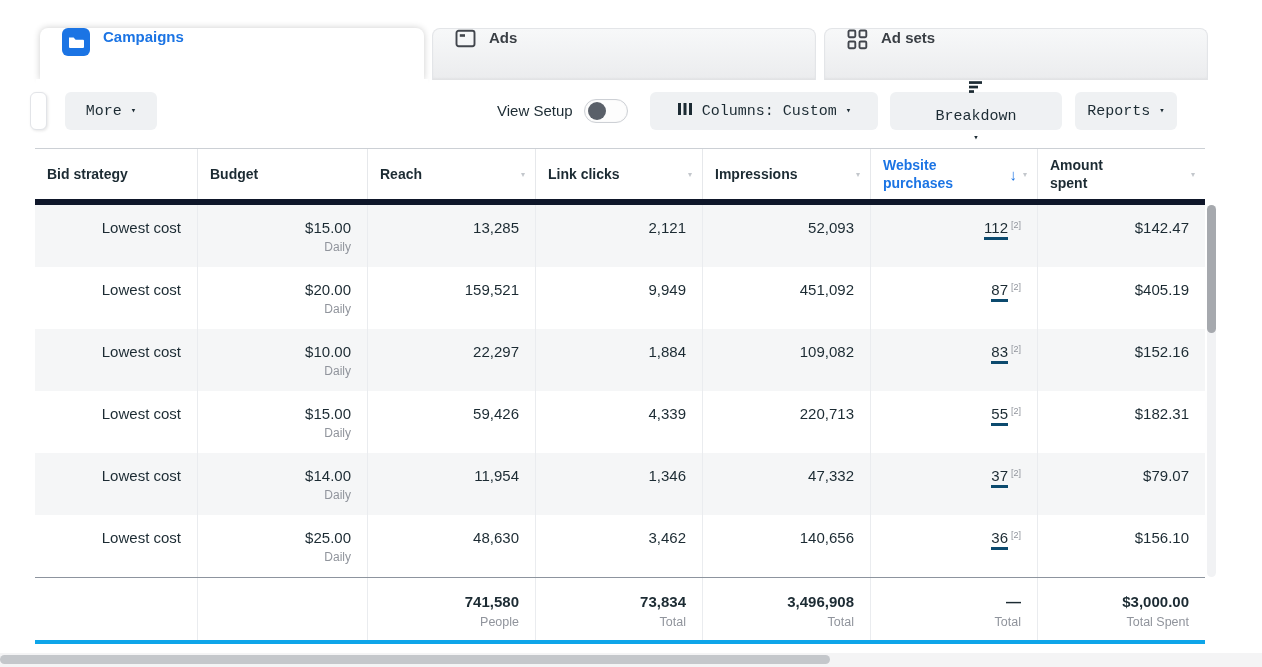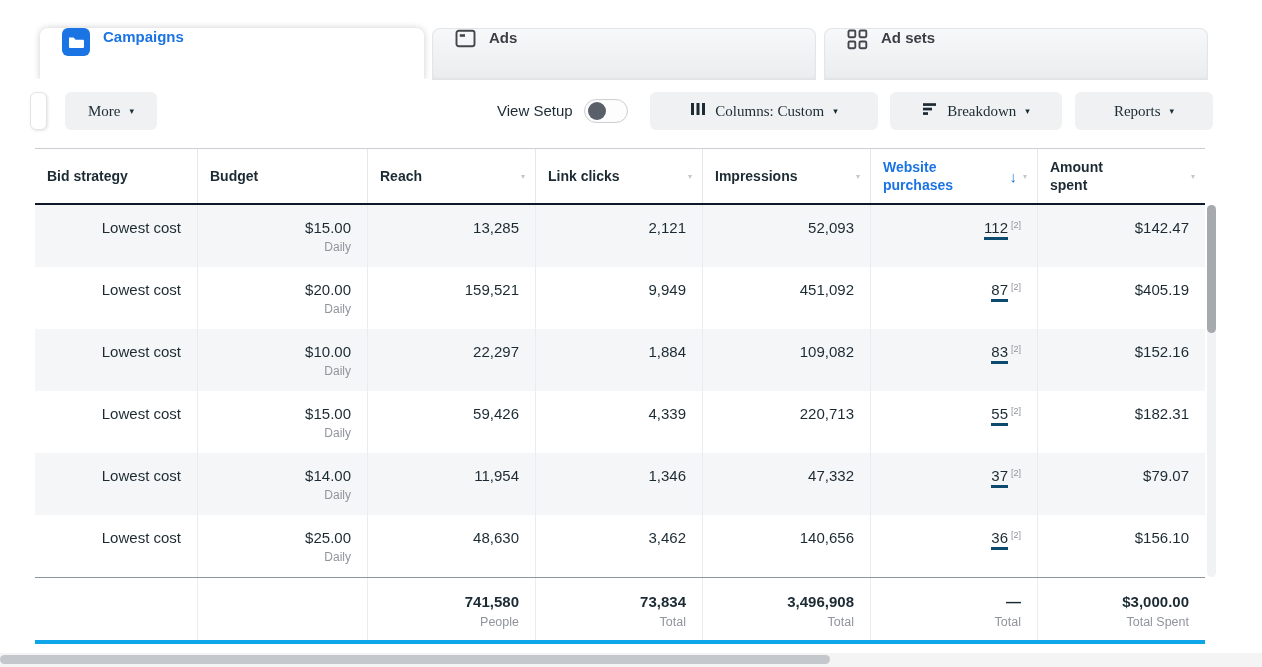--- a/index.html
+++ b/index.html
@@ -19,41 +19,41 @@
   .tab.active { background:#fff; box-shadow:0 0 7px rgba(0,0,0,0.20); position:relative; z-index:2; }
   .tab.active::after { content:""; position:absolute; left:-4px; right:-4px; bottom:-9px; height:10px; background:#fff; }
   .tab-label { font-size:15px; font-weight:bold; color:#3a3f45; }
   .tab.active .tab-label { color:#1b74e4; }
   .tab-icon { display:flex; align-items:center; }
 
   
   .toolbar { position:relative; height:40px; margin-top:12px; z-index:3; }
   .tb-btn { position:absolute; top:0; height:38px; display:flex; align-items:center;
             justify-content:center; gap:9px; background:#eff1f3; border:none;
-            border-radius:6px; font-size:15px; color:#1c2b33; font-family:Liberation Serif, serif; cursor:pointer; }
+            border-radius:6px; font-size:15px; color:#1c2b33; font-family:Liberation Mono, monospace; cursor:pointer; }
   .partial-pill { position:absolute; left:30px; top:0; width:17px; height:38px; background:#fff;
                   border:1px solid #e2e4e8; border-radius:6px; box-shadow:1px 1px 3px rgba(0,0,0,0.10); }
   .btn-more { left:65px; width:92px; }
   .btn-columns { left:650px; width:228px; }
-  .btn-breakdown { left:890px; width:172px; }
-  .btn-reports { left:1075px; width:138px;justify-content:center; }
+  .btn-breakdown { left:890px; width:172px;flex-direction:column; }
+  .btn-reports { left:1075px; width:102px;justify-content:center; }
   .caret { font-size:9px; color:#1c2b33; line-height:1; }
   .vs-label { position:absolute; left:497px; top:10px; font-size:15px; color:#1c2b33; }
   .toggle { position:absolute; left:584px; top:7px; width:44px; height:24px; border-radius:13px;
             background:#fdfdfd; border:1px solid #cdd0d5; cursor:pointer;
             box-shadow: inset 0 0 2px rgba(0,0,0,0.06); }
   .knob { width:18px; height:18px; border-radius:50%; background:#5a6069; margin:2px 0 0 3px; }
 
   
   .table { position:absolute; left:35px; top:148px; width:1170px; background:#fff; }
   .c-bid{width:162px;flex:none;} .c-budget{width:170px;flex:none;} .c-reach{width:168px;flex:none;}
   .c-link{width:167px;flex:none;} .c-imp{width:168px;flex:none;gap:28px;} .c-pur{width:167px;flex:none;}
   .c-amt{width:168px;flex:none;}
 
-  .thead { display:flex; height:57px; border-top:1px solid #ccd0d5; border-bottom:2px solid #0f172a; }
+  .thead { display:flex; height:57px; border-top:1px solid #ccd0d5; border-bottom:6px solid #0f172a; }
   .hcell { display:flex; align-items:center; padding:0 10px 0 12px; border-left:1px solid #e6e8eb; cursor:pointer; }
   .hcell:first-child { border-left:none; }
   .htext { font-size:14px; font-weight:bold; color:#1c2b33; line-height:1.3; }
   .hcaret { margin-left:auto; font-size:8px; color:#c3c7cc; }
   .htext.blue { color:#1b74e4; max-width:80px; }
   .c-amt .htext { max-width:62px; }
   .sort-arrow { color:#1b74e4; font-weight:bold; font-size:15px; margin-left:auto; line-height:1; }
   .c-pur .hcaret { margin-left:6px; }
 
   .row { display:flex; height:62px; }

